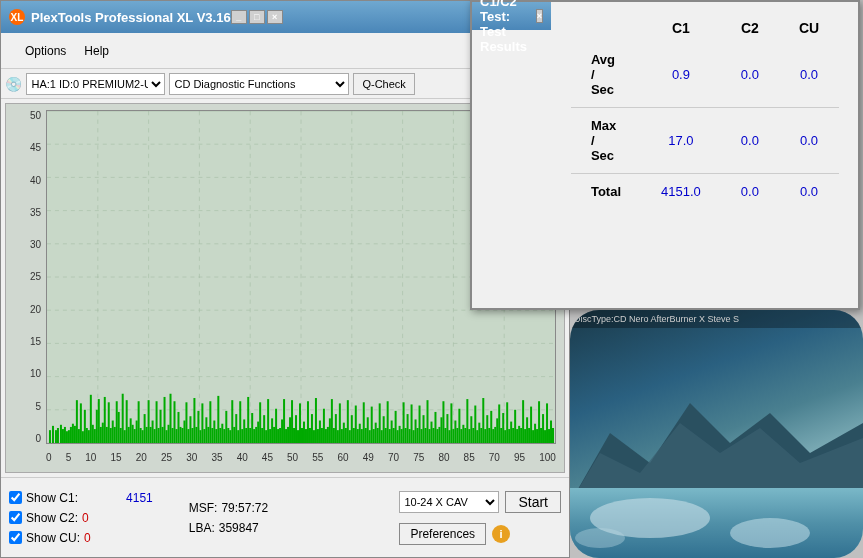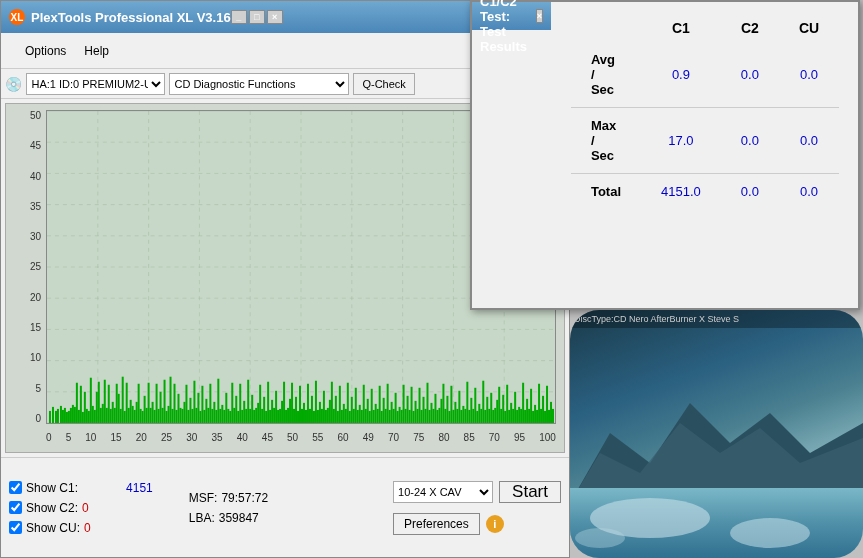--- a/index.html
+++ b/index.html
@@ -149,21 +149,21 @@
     }
 
     .status-bar {
       padding: 0 8px;
       background: #f0f0f0;
       border-top: 1px solid #ccc;
       display: flex;
       align-items: center;
       gap: 16px;
       flex-wrap: wrap;
-      height: 100px;
+      height: 80px;
     }
 
     .checkbox-group {
       display: flex;
       flex-direction: column;
       gap: 6px;
     }
 
     .checkbox-row {
       display: flex;
@@ -200,21 +200,21 @@
       height: 22px;
       font-size: 11px;
       border: 1px solid #aaa;
       background: white;
       width: 100px;
     }
 
     .start-btn {
       height: 22px;
       padding: 0 12px;
-      font-size: 17px;
+      font-size: 14px;
       background: #f0f0f0;
       border: 1px solid #888;
       cursor: pointer;
     }
 
     .pref-info-row {
       display: flex;
       align-items: center;
       gap: 6px;
       margin-top: 4px;

